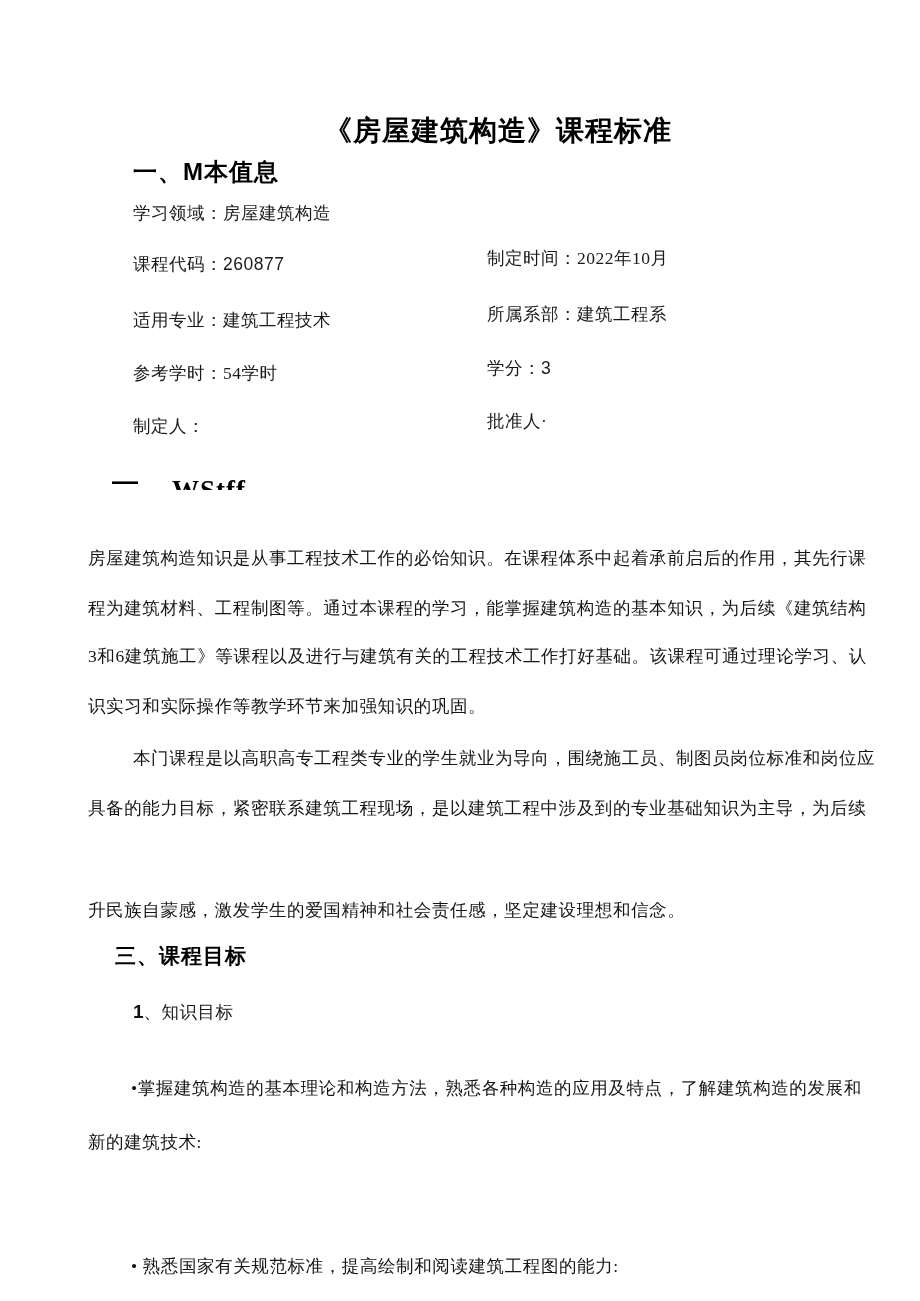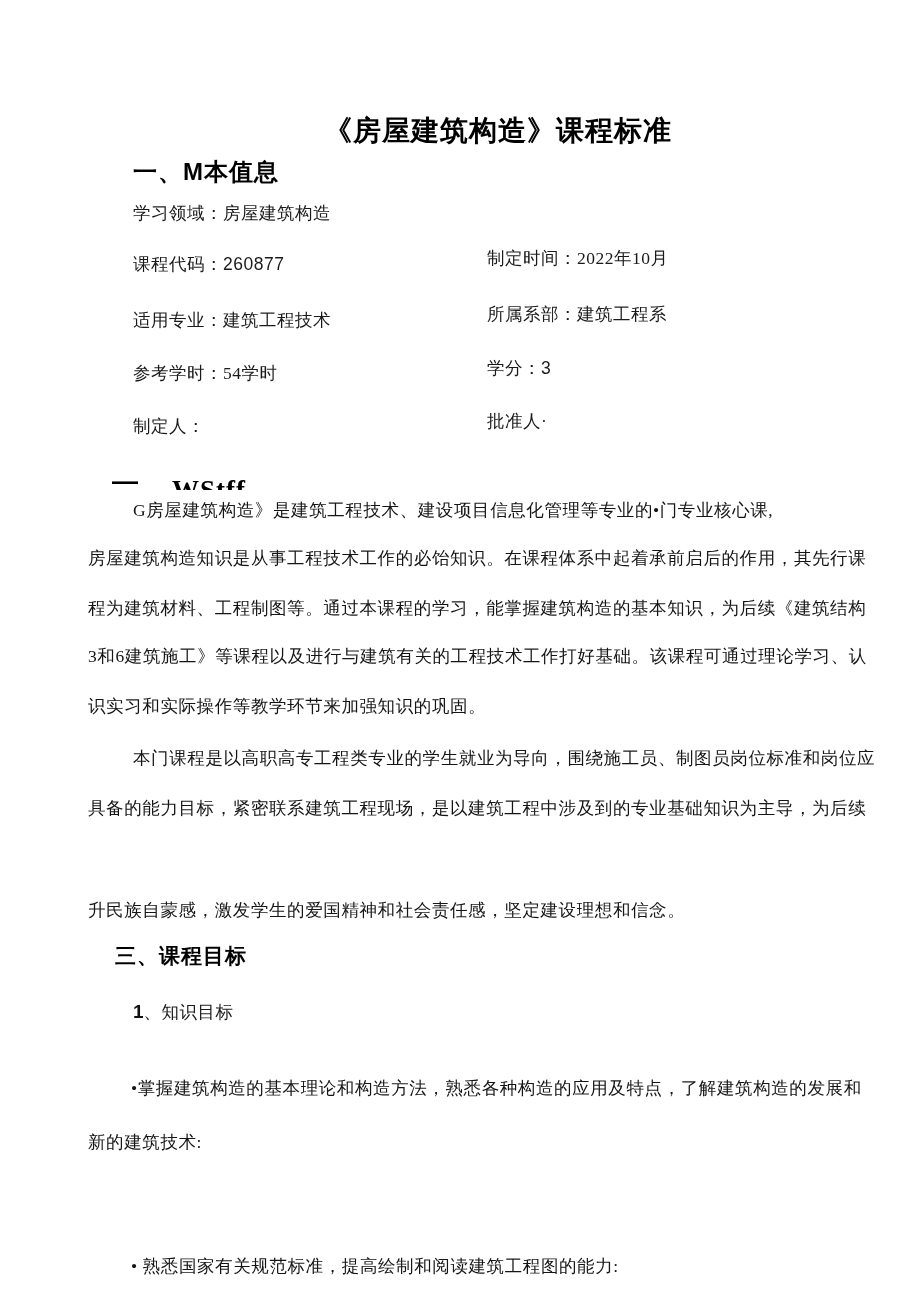--- a/index.html
+++ b/index.html
@@ -103,21 +103,20 @@
   </div>
   <div class="abs field" style="top:409px;left:487px;">
     <span class="label">批准人·</span><span class="value"></span>
   </div>
 
   <div class="abs h2-clip">
     <span class="h2-dash">—</span>
     <span class="h2-word">WStff</span>
   </div>
 
-  <div class="abs line indent" style="top:498px;">G房屋建筑构造》是建筑工程技术、建设项目信息化管理等专业的•门专业核心课,</div>
   <div class="abs line flush" style="top:546px;text-align:center;">房屋建筑构造知识是从事工程技术工作的必饴知识。在课程体系中起着承前启后的作用，其先行课</div>
   <div class="abs line flush" style="top:596px;">程为建筑材料、工程制图等。通过本课程的学习，能掌握建筑构造的基本知识，为后续《建筑结构</div>
   <div class="abs line flush" style="top:644px;">3和6建筑施工》等课程以及进行与建筑有关的工程技术工作打好基础。该课程可通过理论学习、认</div>
   <div class="abs line flush" style="top:694px;">识实习和实际操作等教学环节来加强知识的巩固。</div>
 
   <div class="abs line indent" style="top:746px;">本门课程是以高职高专工程类专业的学生就业为导向，围绕施工员、制图员岗位标准和岗位应</div>
   <div class="abs line flush" style="top:796px;">具备的能力目标，紧密联系建筑工程现场，是以建筑工程中涉及到的专业基础知识为主导，为后续</div>
   <div class="abs line flush" style="top:898px;">升民族自蒙感，激发学生的爱国精神和社会责任感，坚定建设理想和信念。</div>
 
   <div class="abs h3">三、课程目标</div>

